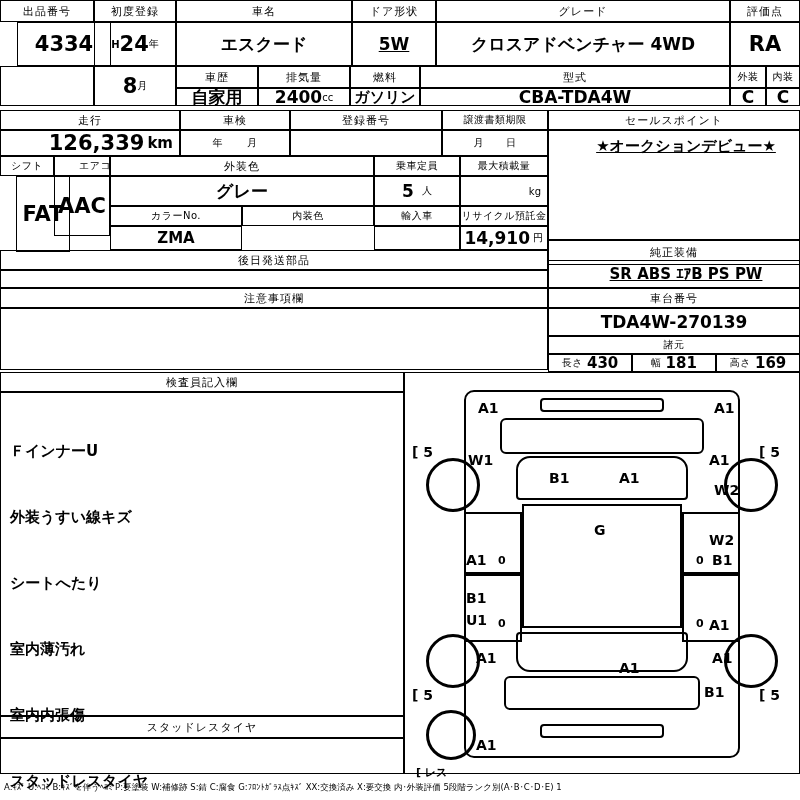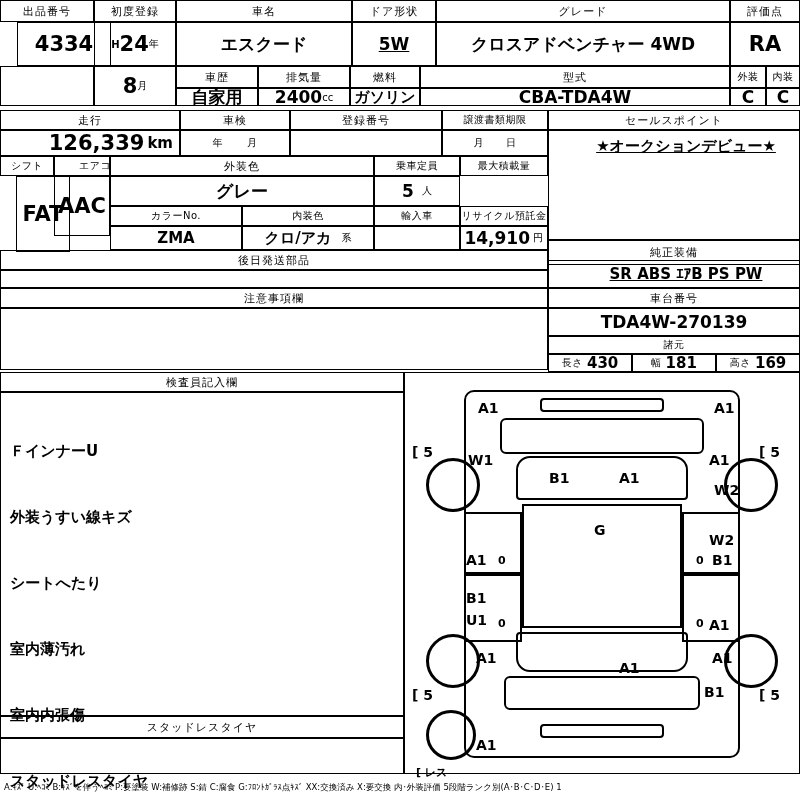--- a/index.html
+++ b/index.html
@@ -147,31 +147,31 @@
   <div class="bx lbl-sm" style="left:374px;top:156px;width:86px;height:20px;">乗車定員</div>
   <div class="bx lbl-sm" style="left:460px;top:156px;width:88px;height:20px;">最大積載量</div>
 
   <div class="bx val-lg" style="left:0;top:176px;width:54px;height:76px;margin-left:16px;">FAT</div>
   <div class="bx val-lg" style="left:54px;top:176px;width:56px;height:60px;">AAC</div>
   <div class="bx val" style="left:110px;top:176px;width:264px;height:30px;">グレー</div>
   <div class="bx" style="left:374px;top:176px;width:86px;height:30px;">
     <span class="val">5</span>
     <span class="unit" style="margin-left:8px;">人</span>
   </div>
+  <div class="bx" style="left:460px;top:176px;width:88px;height:30px;justify-content:flex-end;padding-right:6px;">
+    <span class="val"></span>
+    <span class="unit" style="margin-left:4px;">kg</span>
+  </div>
 
   <div class="bx lbl-sm" style="left:110px;top:206px;width:132px;height:20px;">カラーNo.</div>
   <div class="bx lbl-sm" style="left:242px;top:206px;width:132px;height:20px;">内装色</div>
   <div class="bx lbl-sm" style="left:374px;top:206px;width:86px;height:20px;">輸入車</div>
   <div class="bx lbl-sm" style="left:460px;top:206px;width:88px;height:20px;">リサイクル預託金</div>
 
   <div class="bx val-md" style="left:110px;top:226px;width:132px;height:24px;">ZMA</div>
-  <div class="bx" style="left:242px;top:226px;width:132px;height:24px;">
-    <span class="val-md">クロ/アカ</span>
-    <span class="unit" style="margin-left:10px;">系</span>
-  </div>
   <div class="bx val-md" style="left:374px;top:226px;width:86px;height:24px;"></div>
   <div class="bx" style="left:460px;top:226px;width:88px;height:24px;justify-content:flex-end;padding-right:4px;">
     <span class="val">14,910</span>
     <span class="unit" style="margin-left:3px;">円</span>
   </div>
 
   <div class="bx lbl" style="left:0;top:250px;width:548px;height:20px;">後日発送部品</div>
   <div class="bx" style="left:0;top:270px;width:548px;height:18px;"></div>
 
   <div class="bx lbl" style="left:0;top:288px;width:548px;height:20px;">注意事項欄</div>

